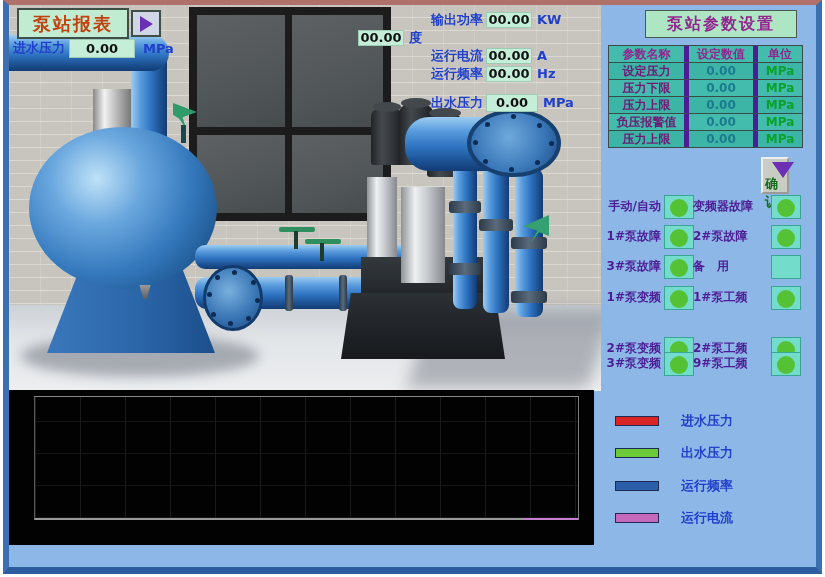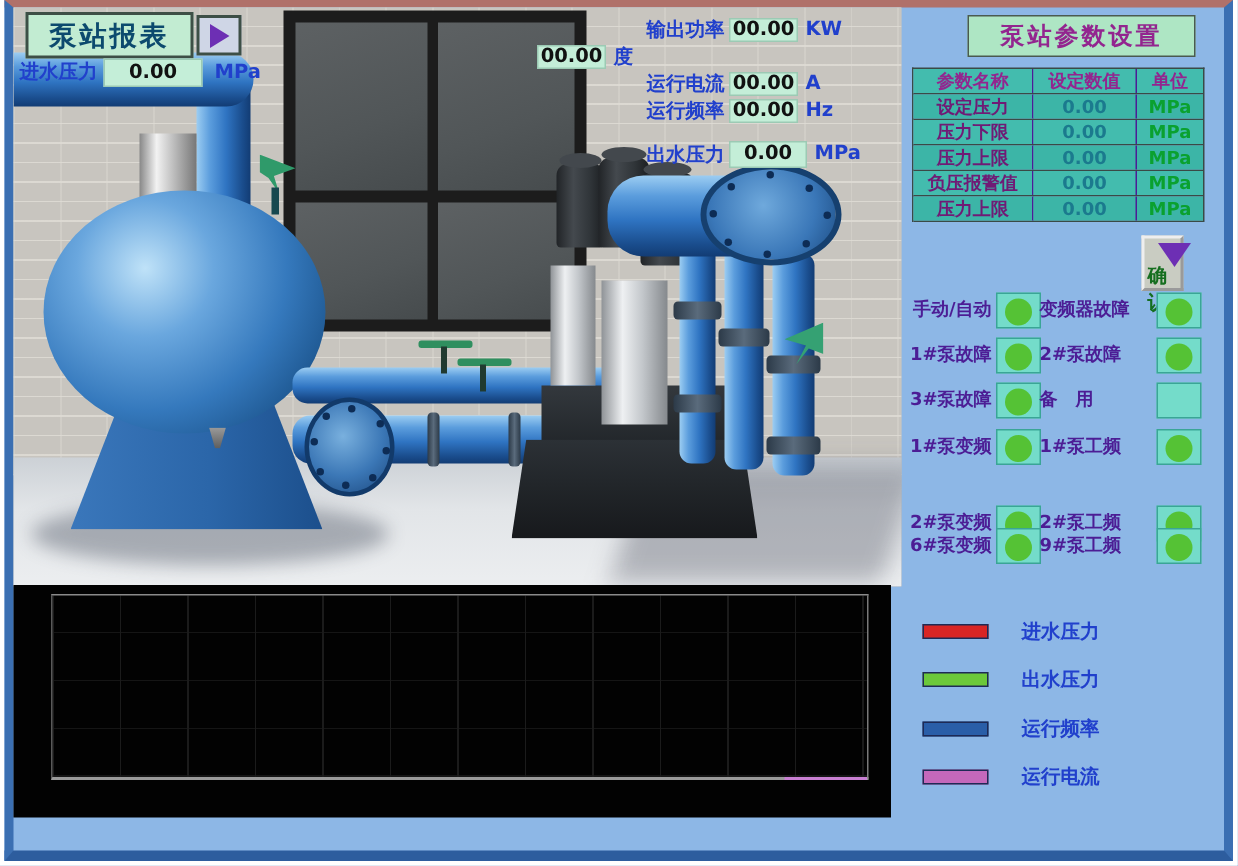--- a/index.html
+++ b/index.html
@@ -78,21 +78,21 @@
       background:radial-gradient(circle at 44% 40%, #6fa9dc 0%, #3a77b8 58%, #1b4a80 100%);
       border:4px solid #16406f; }
   .wall-valve { position:absolute; left:512px; top:210px; width:30px; height:44px; }
   .wall-valve .flag { position:absolute; left:2px; top:0; width:26px; height:28px; background:#35a173;
       clip-path:polygon(100% 0, 0 40%, 55% 55%, 30% 100%, 62% 62%, 100% 75%); }
   .floor-shadow-r { position:absolute; left:410px; top:305px; width:182px; height:78px;
       background:rgba(45,50,65,.30); filter:blur(8px); transform:skewX(-18deg); }
 
   
   .report-btn { position:absolute; left:8px; top:3px; width:112px; height:31px; background:#c2ecd2;
-      border:2px solid #3d4f46; color:#0c4a6e; font-size:18px; font-weight:bold;
+      border:2px solid #3d4f46; color:#c2410c; font-size:18px; font-weight:bold;
       display:flex; align-items:center; justify-content:center; letter-spacing:2px; cursor:pointer; }
   .play-btn { position:absolute; left:122px; top:5px; width:30px; height:27px; background:#cfd6e6;
       border:2px solid #3d4f46; display:flex; align-items:center; justify-content:center; cursor:pointer; }
   .play-tri { width:0; height:0; border-left:13px solid #6d2fb4; border-top:8px solid transparent; border-bottom:8px solid transparent; }
   .inlet-row { position:absolute; left:4px; top:33px; height:20px; display:flex; align-items:center; }
   .hmi-label { color:#2140cc; font-weight:bold; font-size:13px; white-space:nowrap; }
   .val-box { background:#c4eed8; color:#111; font-weight:bold; font-size:13px; text-align:center;
       border:1px solid #9ccab4; }
   .inlet-row .val-box { width:66px; height:19px; line-height:17px; margin-left:4px; }
   .inlet-row .unit { margin-left:8px; }
@@ -114,21 +114,21 @@
 
   
   #rpanel { position:absolute; left:592px; top:0; width:221px; height:562px; }
   .title-box { position:absolute; left:44px; top:5px; width:152px; height:28px; background:#aee6c4;
       border:1px solid #4a5a50; color:#93258f; font-size:16px; font-weight:bold;
       display:flex; align-items:center; justify-content:center; letter-spacing:2px; }
   #ptable { position:absolute; left:7px; top:40px; width:195px; border:1px solid #3a4a46; border-bottom:none; }
   .trow { display:flex; height:17px; border-bottom:1px solid #3a4a46; }
   .trow.head { height:17px; }
   .tcell { display:flex; align-items:center; justify-content:center; font-size:12px; font-weight:bold;
-      border-right:1px solid #4c1d95; background:#3cb5a7; }
+      border-right:5px solid #4c1d95; background:#3cb5a7; }
   .trow:nth-child(odd) .tcell { background:#43bcae; }
   .tcell:last-child { border-right:none; }
   .tc-name { width:80px; } .tc-val { width:69px; } .tc-unit { width:44px; }
   .head .tcell { color:#93258f; }
   .tc-name { color:#701a75; } .tc-val { color:#1b7a8e; cursor:pointer; } .tc-unit { color:#0aa12f; }
   .head .tc-name, .head .tc-val, .head .tc-unit { color:#93258f; cursor:default; }
   .confirm-btn { position:absolute; left:160px; top:152px; width:28px; height:37px; background:#c9ccc2;
       border:2px outset #eee; cursor:pointer; }
   .confirm-tri { position:absolute; left:9px; top:3px; width:0; height:0;
       border-top:16px solid #6d2fb4; border-left:11px solid transparent; border-right:11px solid transparent; }
@@ -357,21 +357,21 @@
       <span class="st-lbl c1">2#泵变频</span>
       <span class="st-box c1">
             <span class="st-lamp"></span>
           </span>
       <span class="st-lbl c2">2#泵工频</span>
       <span class="st-box c2">
             <span class="st-lamp"></span>
           </span>
     </div>
     <div class="st-row" style="top:347px;">
-      <span class="st-lbl c1">6#泵变频</span>
+      <span class="st-lbl c1">3#泵变频</span>
       <span class="st-box c1">
             <span class="st-lamp"></span>
           </span>
       <span class="st-lbl c2">9#泵工频</span>
       <span class="st-box c2">
             <span class="st-lamp"></span>
           </span>
     </div>
 
     <div class="lg-row" style="top:410px;">

